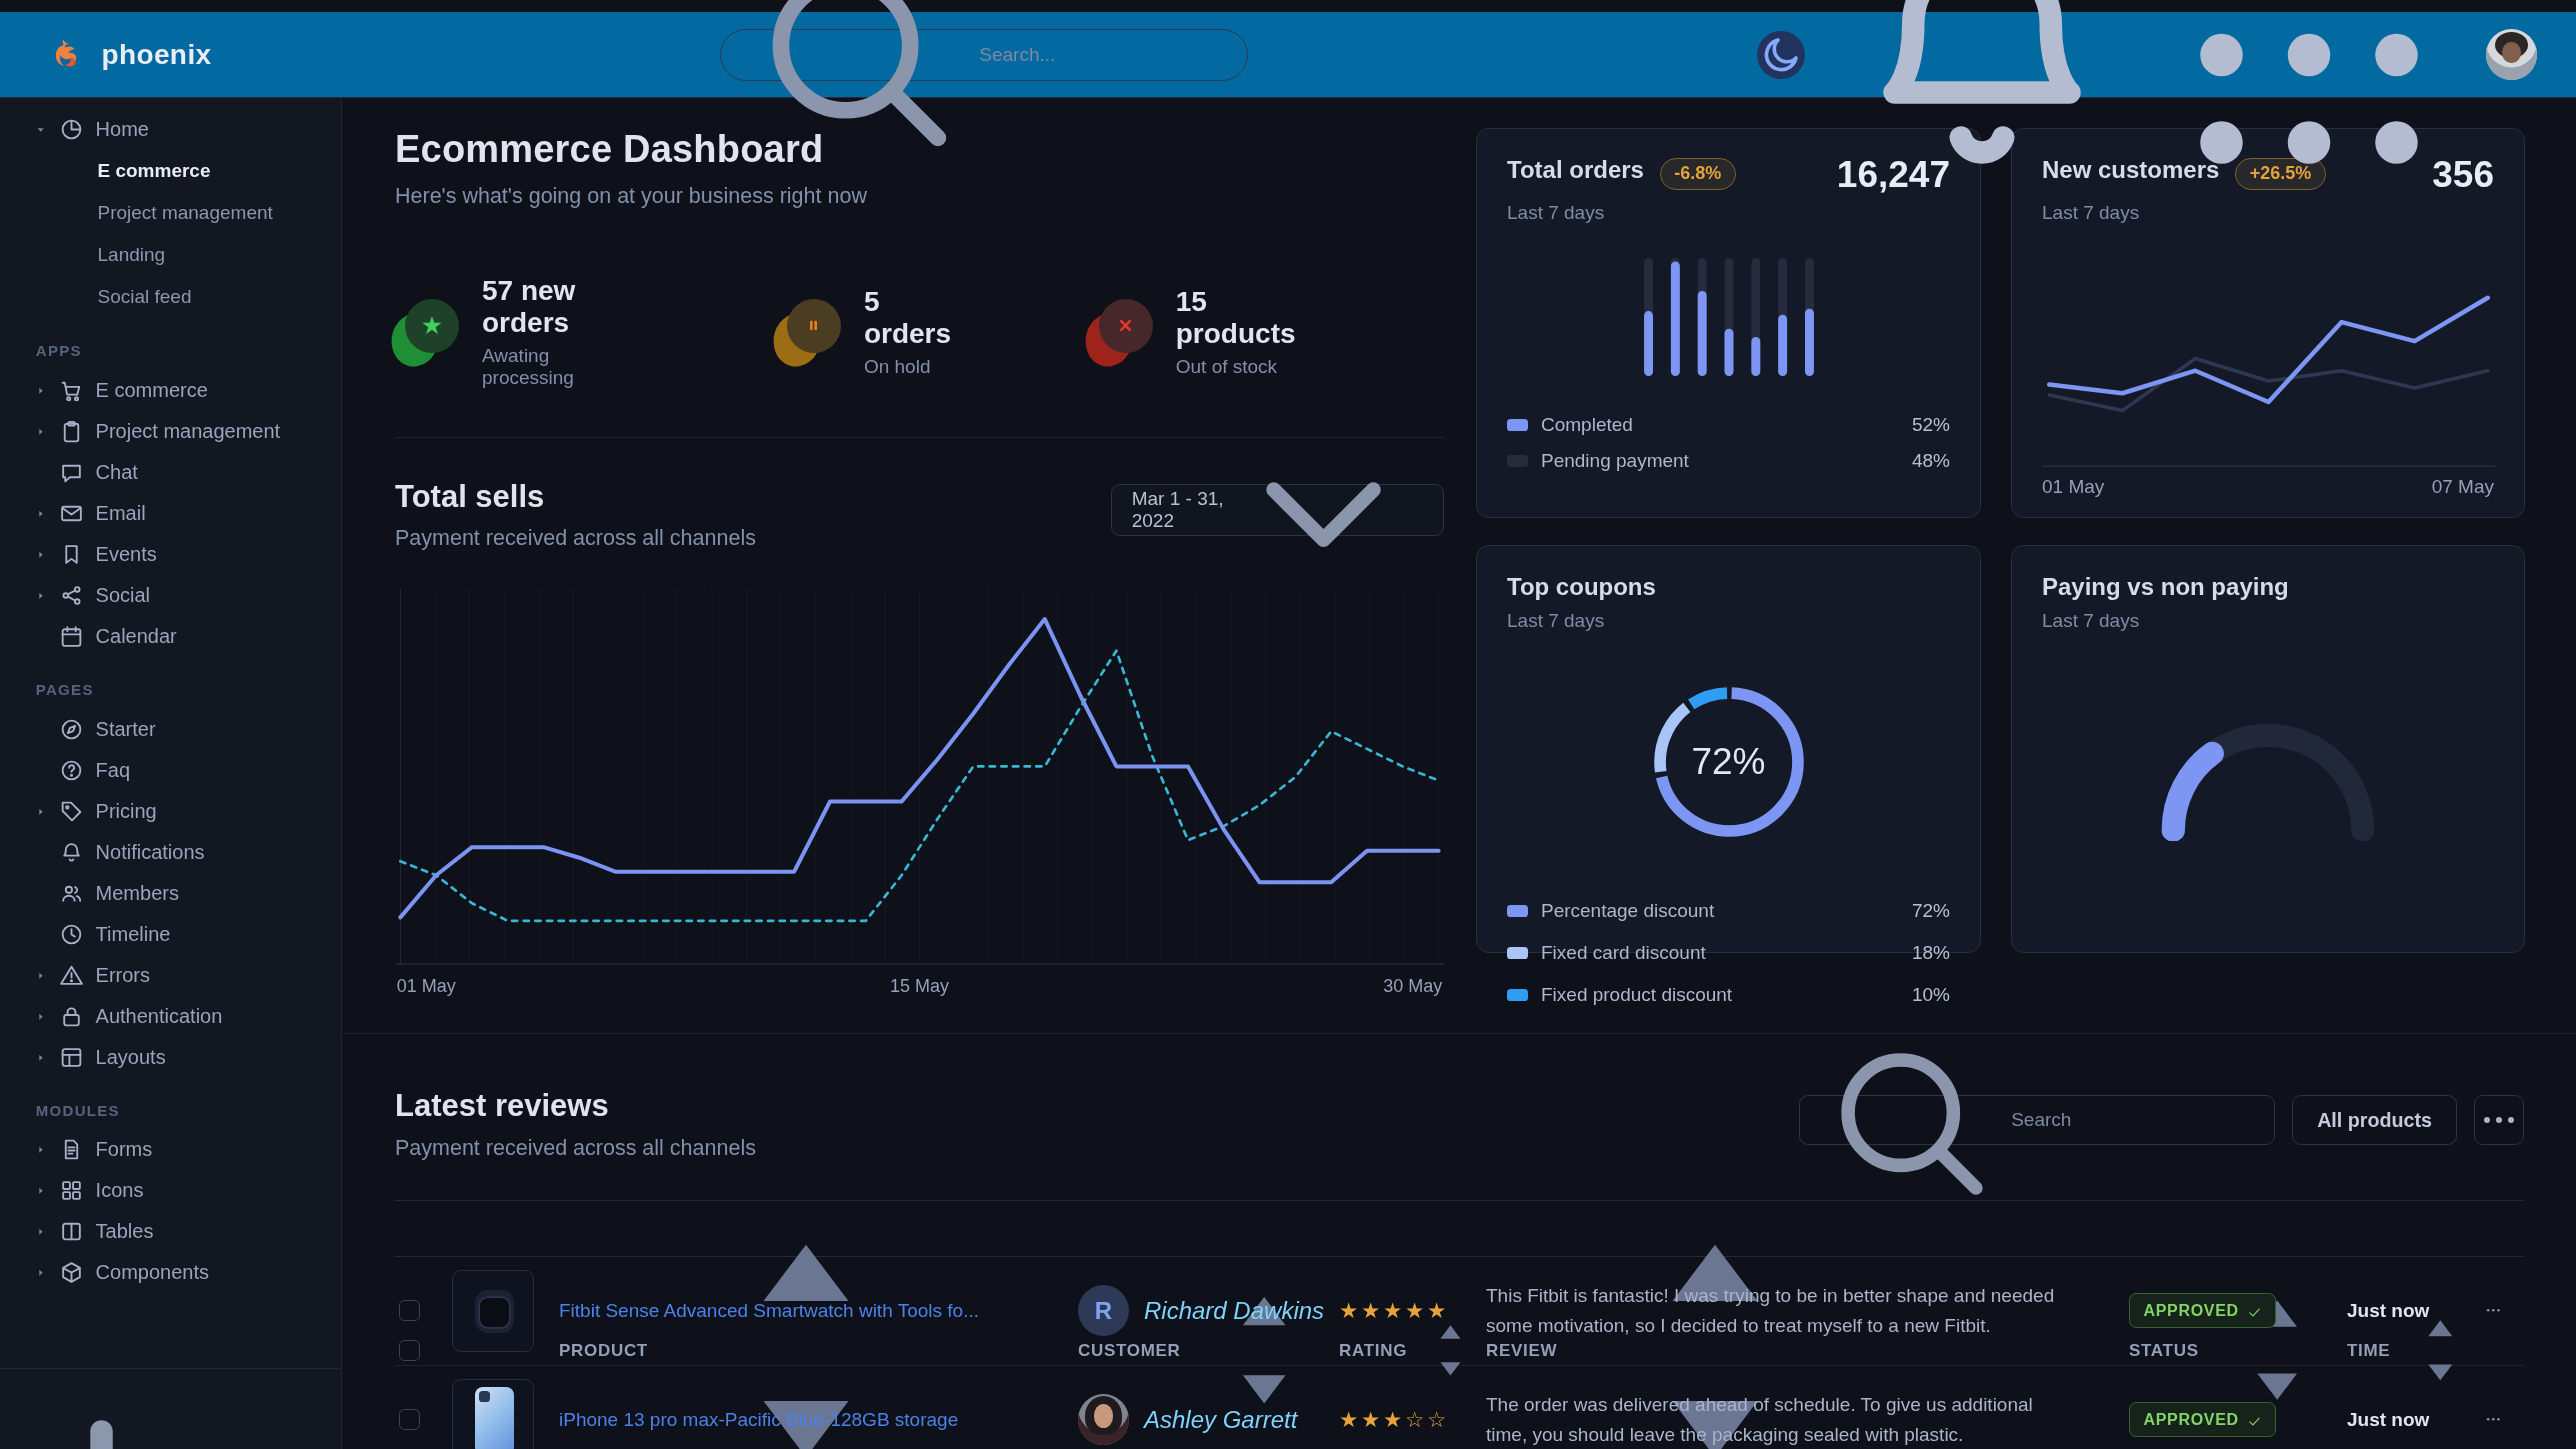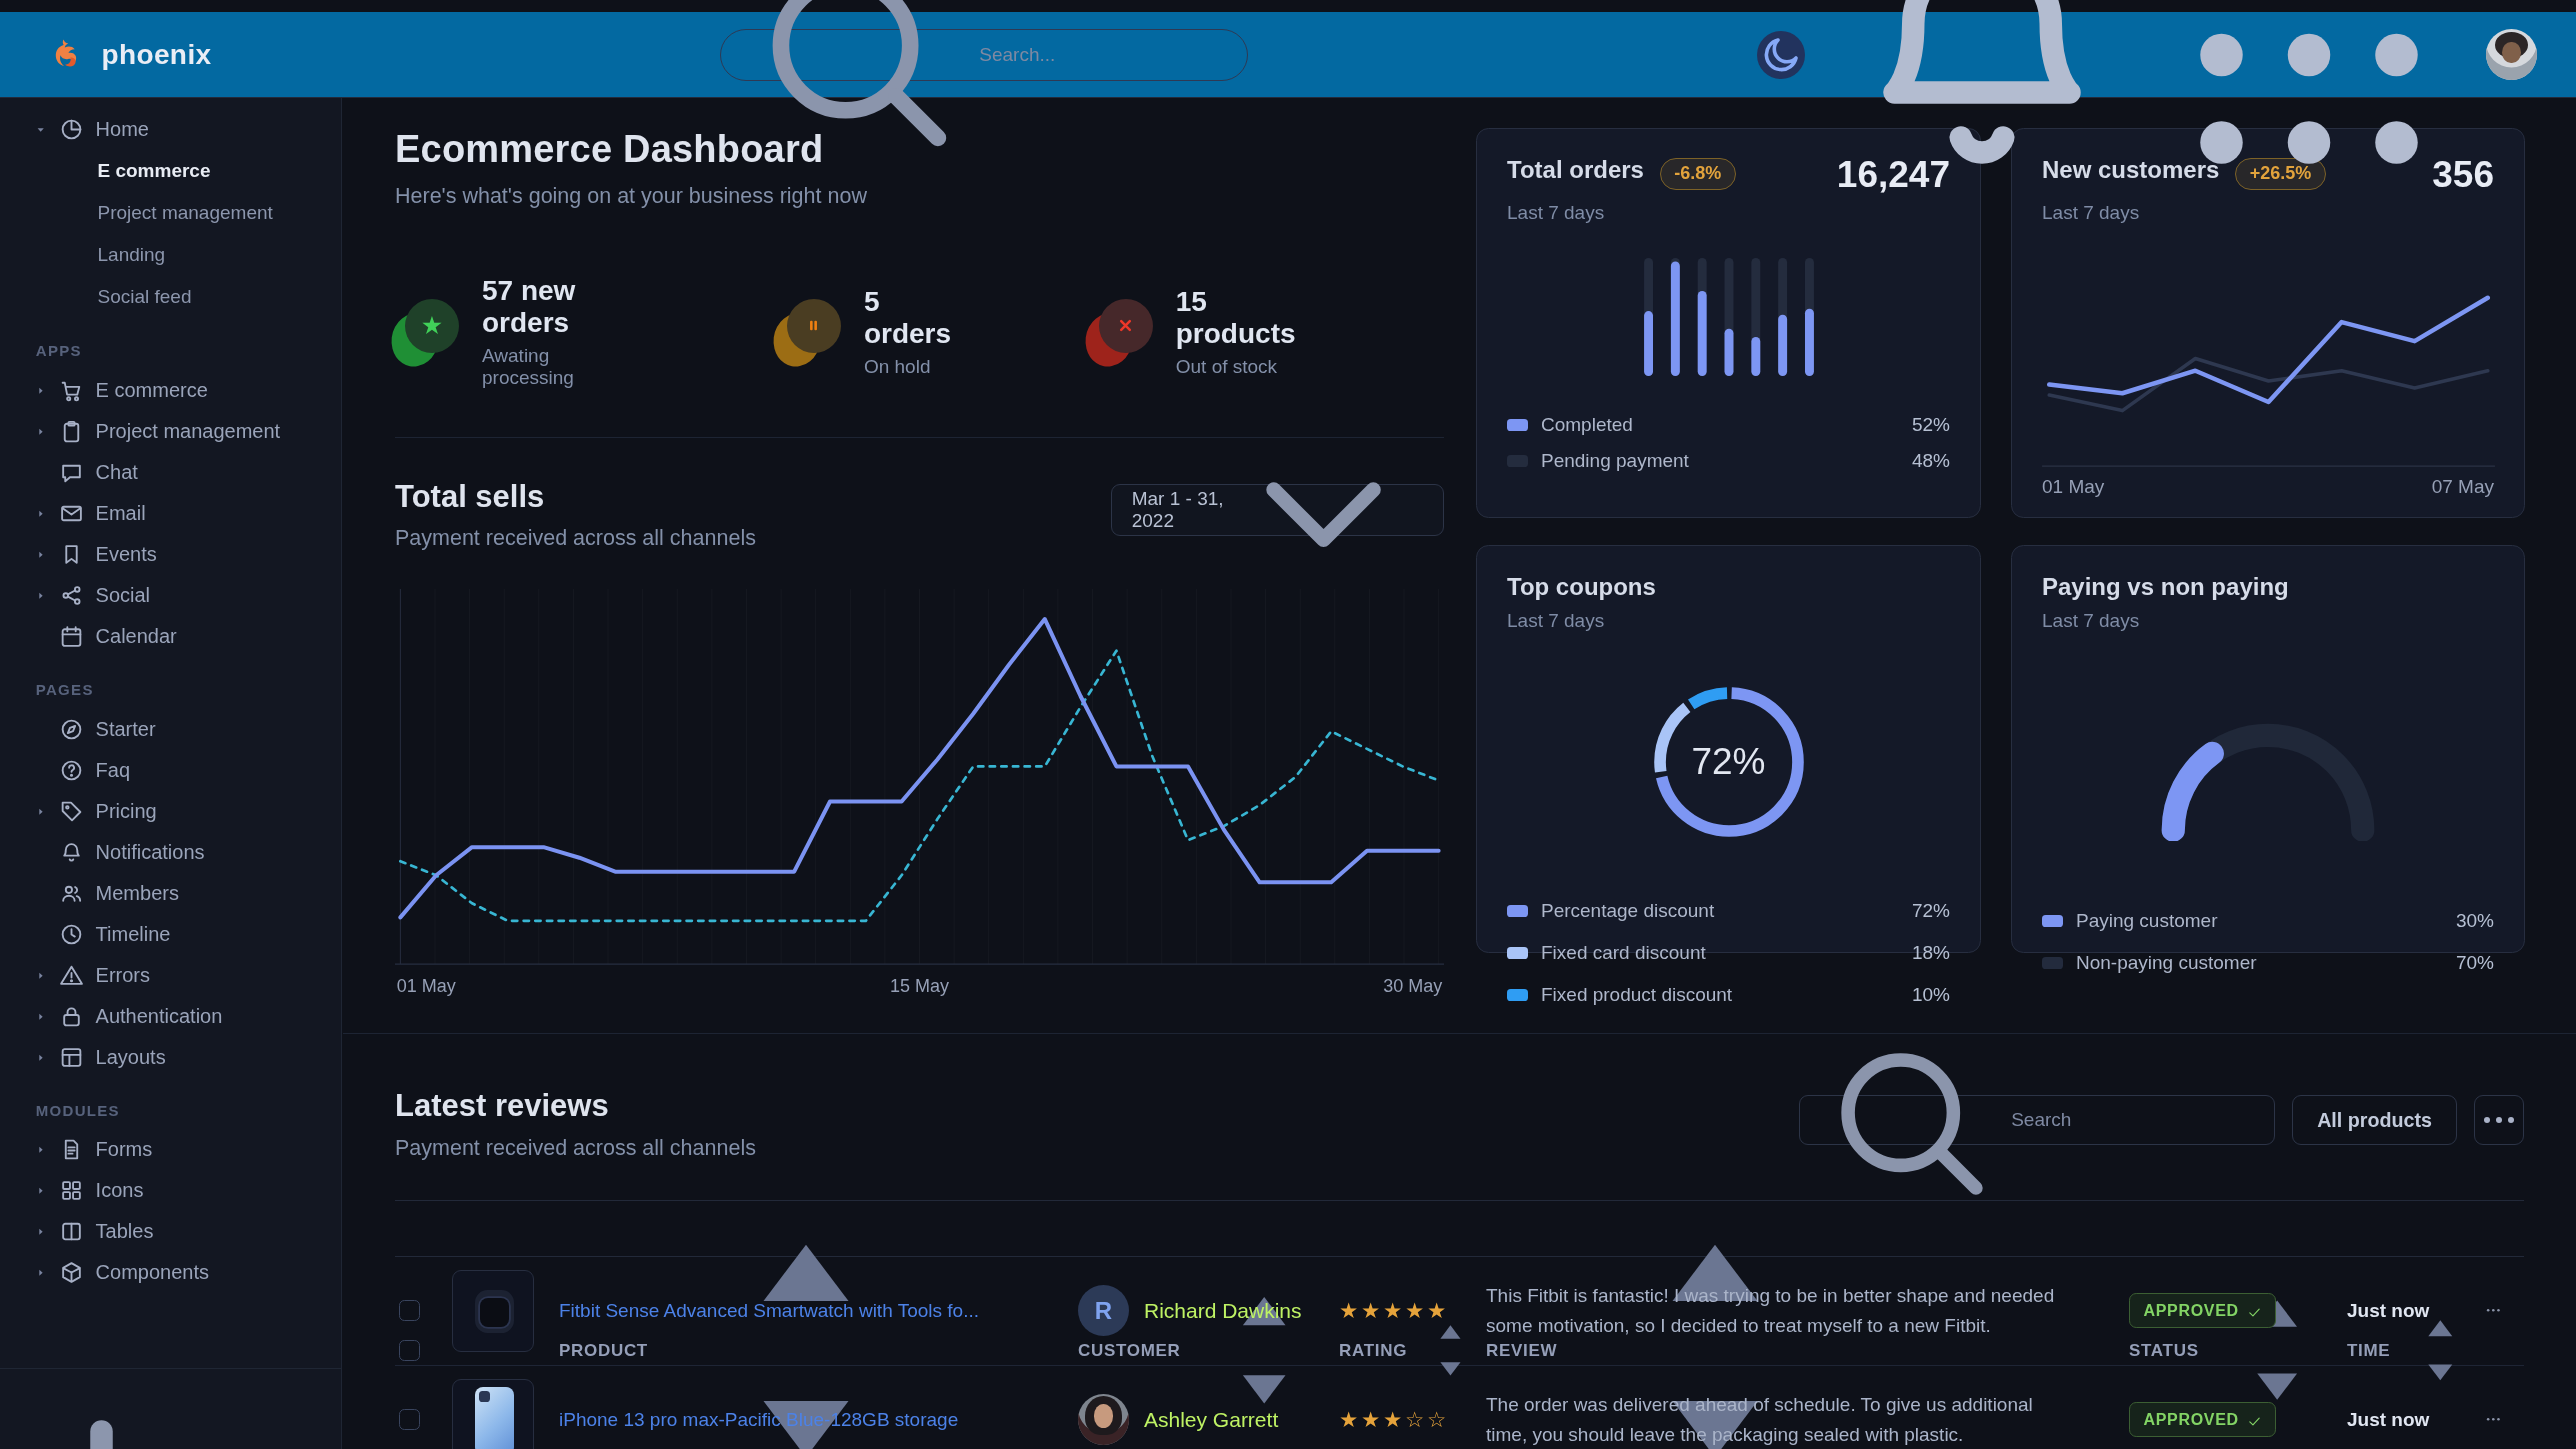--- a/index.html
+++ b/index.html
@@ -141,21 +141,21 @@
   .thumb-phone::after { content:""; position:absolute; left:26px; top:11.6px; width:10.7px; height:10.7px; background:#2a3754; border-radius:3.6px; }
   .prod-link { color:#4c82e8; font-size:19px; text-decoration:none; display:block; padding-right:27px;
                white-space:nowrap; overflow:hidden; text-overflow:ellipsis; cursor:pointer; }
   .cust { display:flex; align-items:center; gap:15px; }
   .avatar-initial { width:51px; height:51px; border-radius:50%; background:#2c3a57; color:#7fa3f0;
                     display:flex; align-items:center; justify-content:center; font-size:24px; font-weight:bold; flex:none; }
   .avatar-photo { width:51px; height:51px; border-radius:50%; background:#7e858e; position:relative; overflow:hidden; flex:none;
                   box-shadow: inset 0 -11.6px 0 #3a2326; }
   .avatar-photo::before { content:""; position:absolute; top:3%; left:14%; width:72%; height:78%; background:#1e1a1d; border-radius:50% 50% 42% 42%; }
   .avatar-photo::after { content:""; position:absolute; top:20%; left:31%; width:38%; height:46%; background:#c79a7e; border-radius:50%; }
-  .cust-name { font-size:21px; color:#bef264; }
+  .cust-name { font-size:24px; color:#7dd3fc;font-style:italic; }
   .stars { font-size:21.5px; letter-spacing:2.7px; color:#e5a33b; white-space:nowrap; }
   .review-text { font-size:19px; color:#aab4c9; line-height:1.55; padding-right:54px; }
   .badge-approved { display:inline-flex; align-items:flex-end; gap:8px; padding:7.2px 13.4px; border-radius:7.2px;
                     border:0.9px solid #3c5f33; background:#16231b; color:#83d465; font-size:16px; font-weight:bold; letter-spacing:0.7px; }
   .badge-approved svg { width:15px; height:15px; color:#83d465; }
   .time-cell { font-size:19px; font-weight:bold; color:#e0e6f1; }
   .row-more { display:flex; }
   .row-more svg { width:20.6px; height:20.6px; color:#8a93a8; cursor:pointer; }
 </style>
 </head>
@@ -731,32 +731,20 @@
           <div class="card-head">
             <span class="card-title">Paying vs non paying</span>
           </div>
           <div class="card-period">Last 7 days</div>
           <div class="gauge-wrap">
               <svg width="286" height="154" viewBox="0 0 320 172" style="display: block;">
                 <path d="M 54 160 A 106 106 0 0 1 266 160" stroke="#202839" fill="none" stroke-width="26" stroke-linejoin="round" stroke-linecap="round"></path>
                 <path d="M 54 160 A 106 106 0 0 1 97.7 74.2" stroke="#7d96f3" fill="none" stroke-width="26" stroke-linejoin="round" stroke-linecap="round"></path>
               </svg>
             </div>
-          <div class="legend legend-paying">
-              <div class="legend-row">
-                <span class="legend-swatch" style="background: rgb(125, 150, 243);"></span>
-                <span class="legend-label">Paying customer</span>
-                <span class="legend-value">30%</span>
-              </div>
-              <div class="legend-row">
-                <span class="legend-swatch" style="background: rgb(35, 43, 61);"></span>
-                <span class="legend-label">Non-paying customer</span>
-                <span class="legend-value">70%</span>
-              </div>
-            </div>
         </div>
 
       </div>
     </section>
 
     <div class="section-divider"></div>
 
     <section class="reviews">
       <div class="reviews-head">
         <div>

